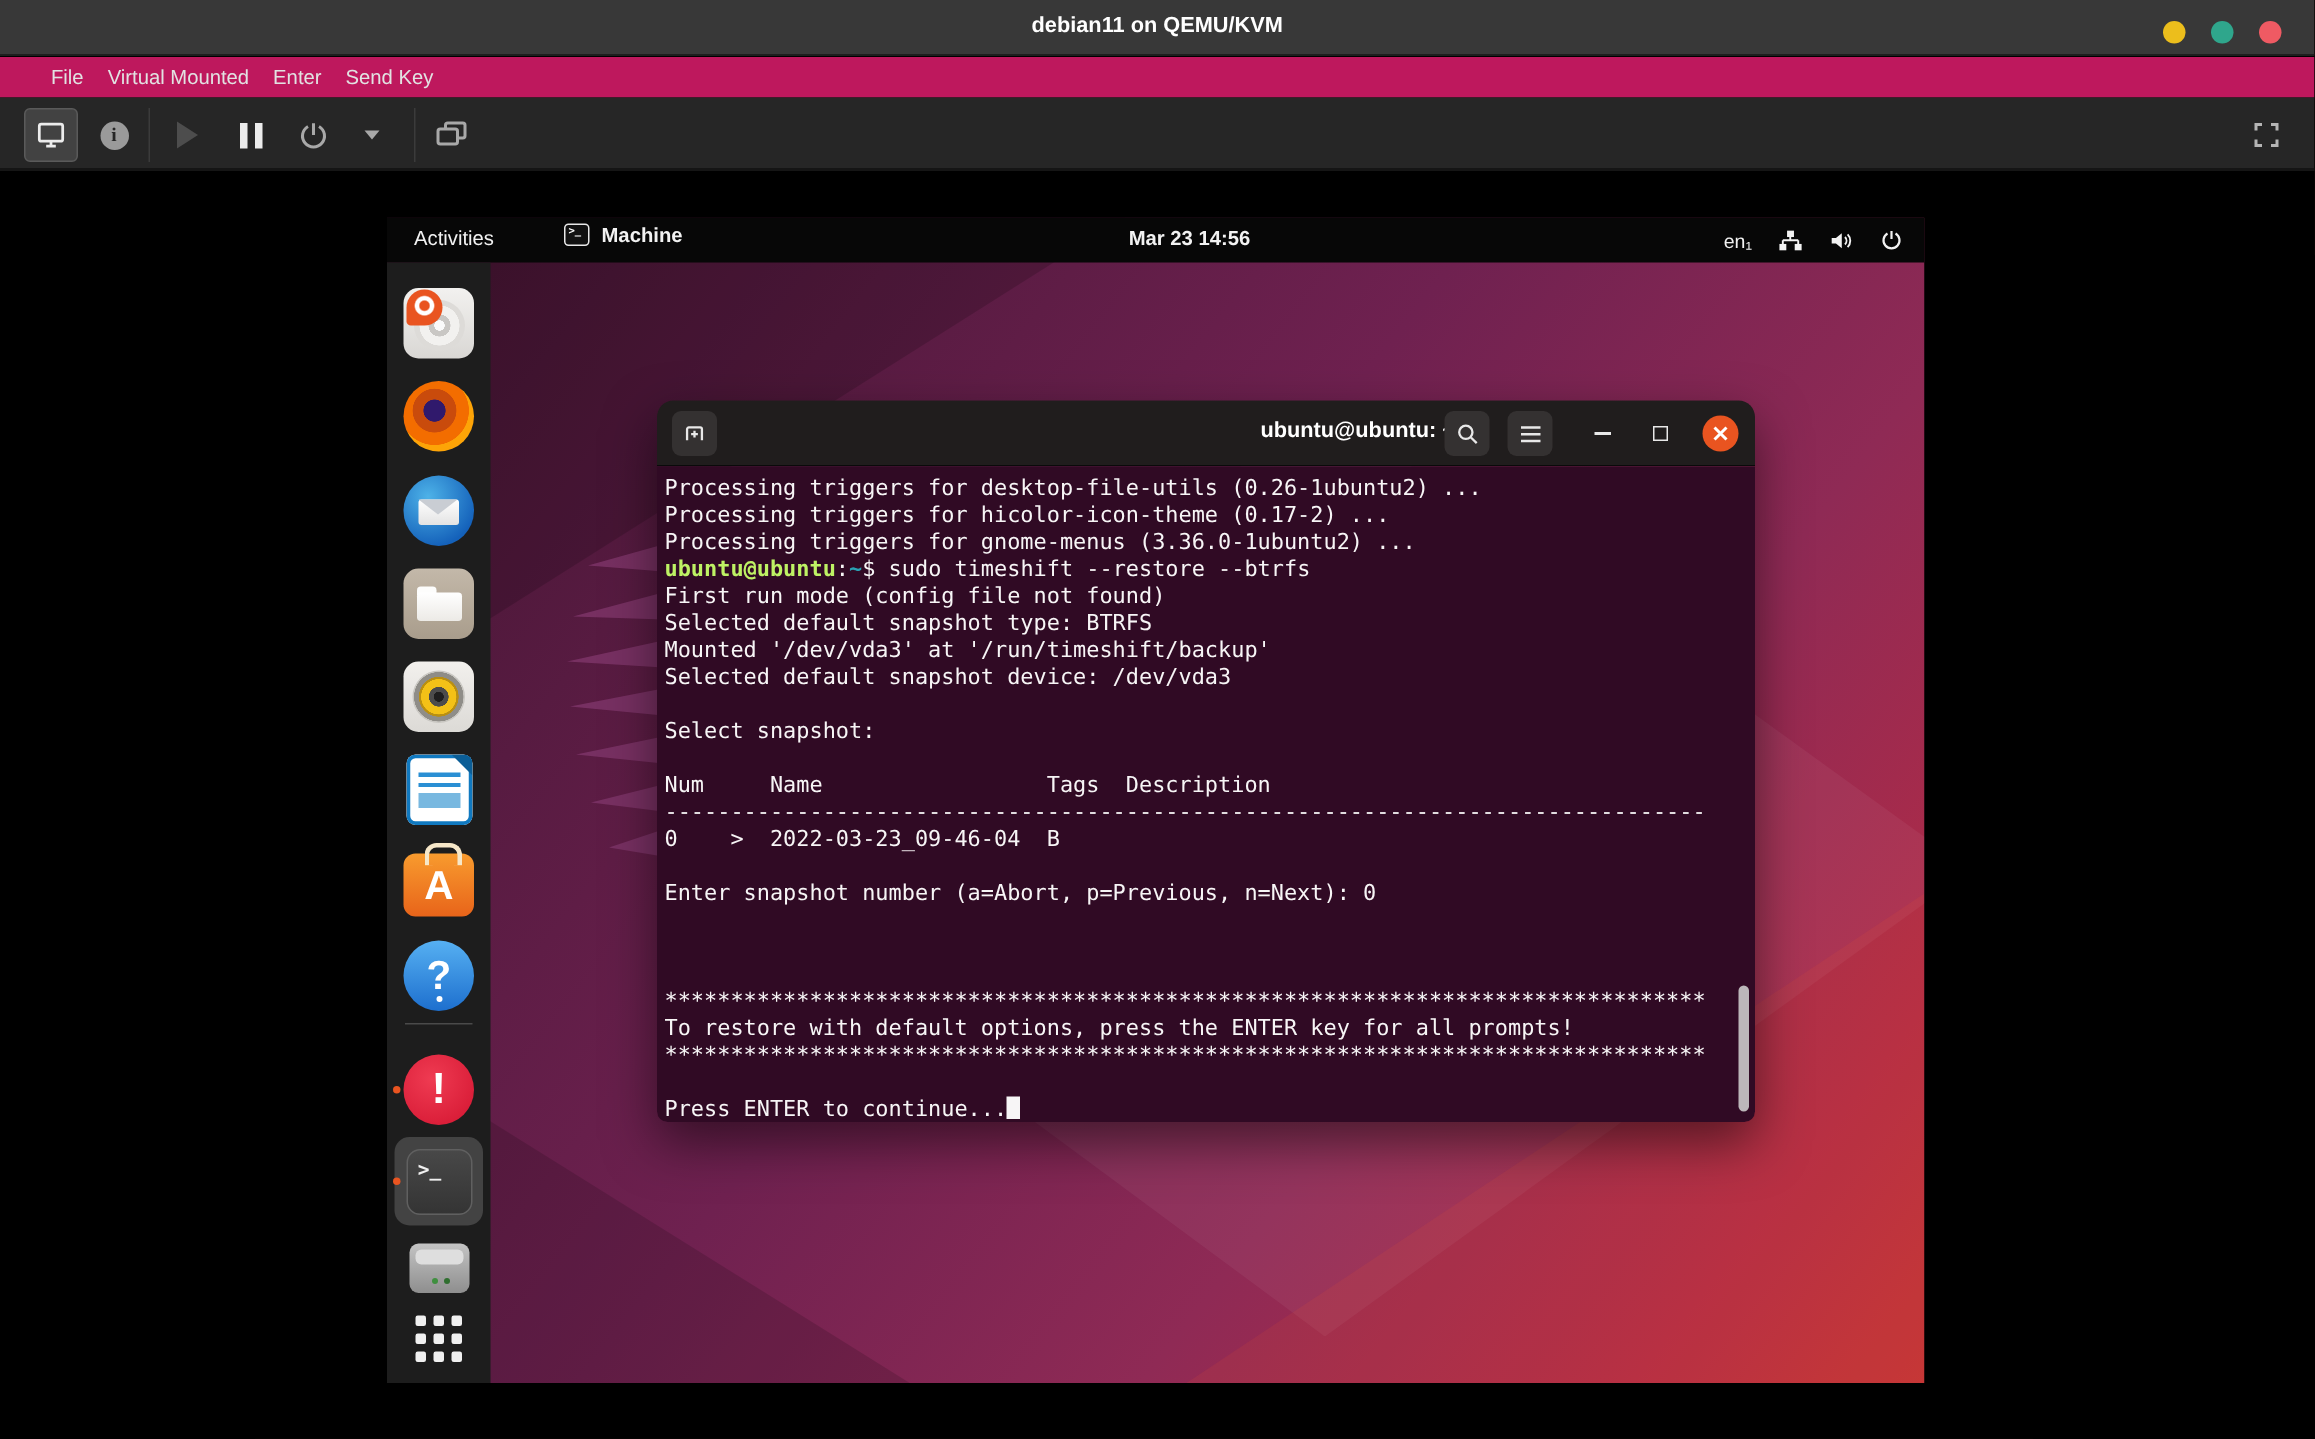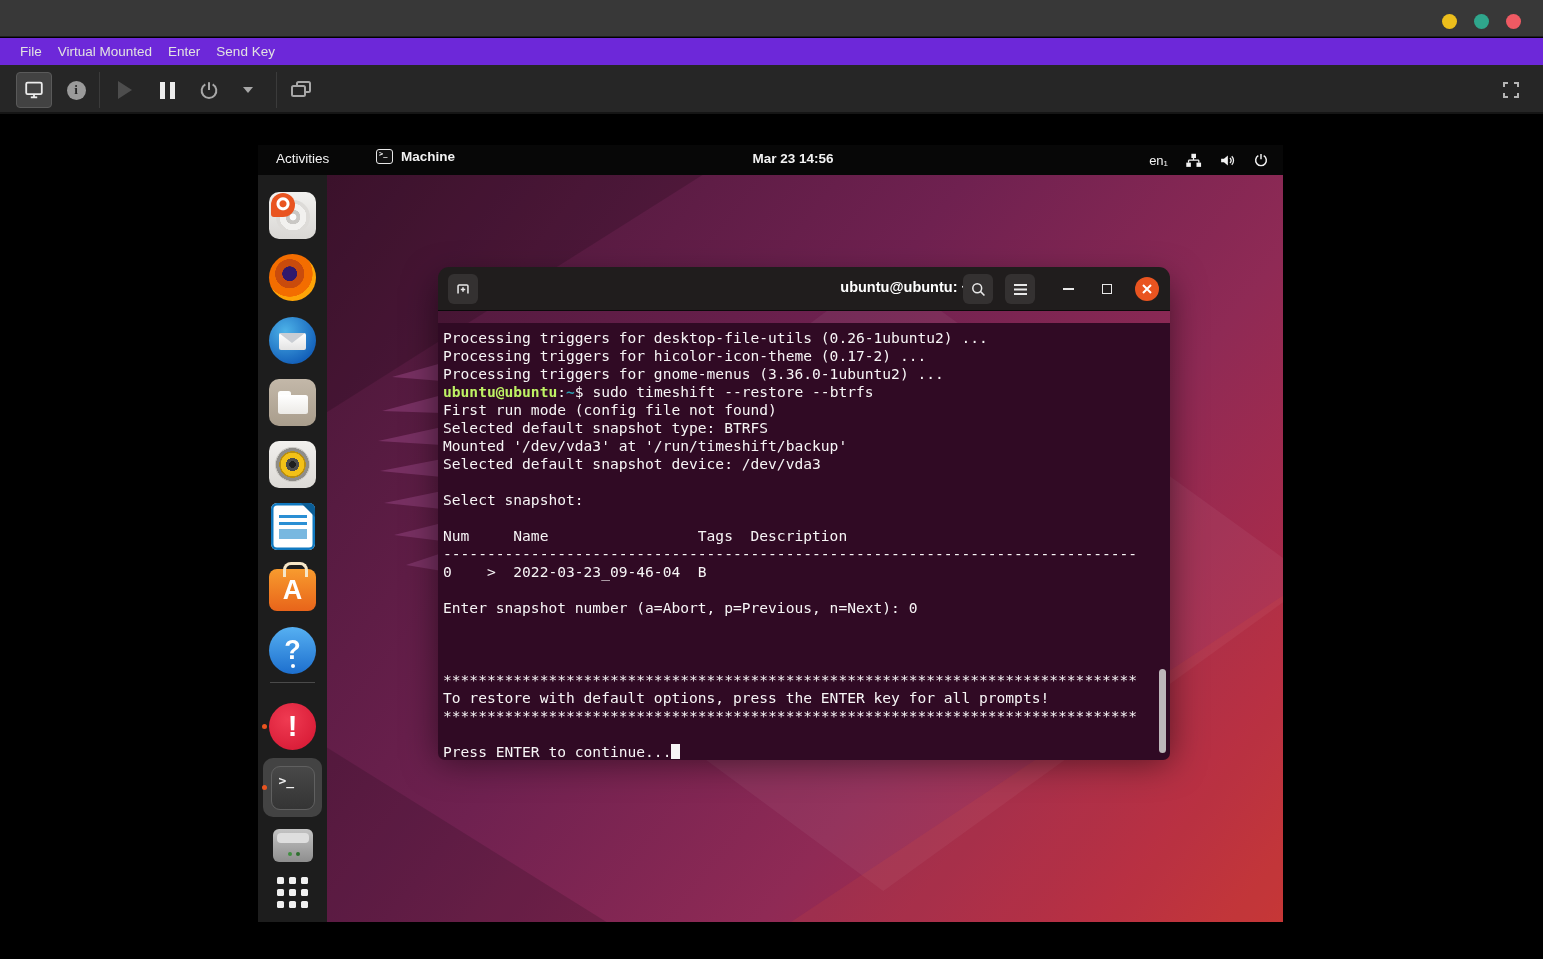--- a/index.html
+++ b/index.html
@@ -4,21 +4,21 @@
 <style>
   html,body{margin:0;padding:0;background:#000;}
   body{width:1543px;height:959px;overflow:hidden;font-family:"Liberation Sans",sans-serif;position:relative;}
   *{box-sizing:border-box;}
 
   
   .titlebar{position:absolute;left:0;top:0;width:1543px;height:37px;background:#383838;border-bottom:1px solid #1e1e1e;}
   .titlebar .title{position:absolute;left:0;right:0;top:9px;text-align:center;color:#ffffff;font-weight:bold;font-size:14.5px;}
   .lights{position:absolute;right:22px;top:14px;display:flex;gap:17px;}
   .light{width:15px;height:15px;border-radius:50%;}
-  .menubar{position:absolute;left:0;top:38px;width:1543px;height:27px;background:#6d28d9;display:flex;align-items:center;padding-left:20px;gap:16px;}
+  .menubar{position:absolute;left:0;top:38px;width:1543px;height:27px;background:#be185d;display:flex;align-items:center;padding-left:34px;gap:16px;}
   .menubar span{color:#e2e2e2;font-size:13.5px;}
   .toolbar{position:absolute;left:0;top:65px;width:1543px;height:49px;background:#262626;border-bottom:2px solid #151515;}
   .tbtn{position:absolute;top:7px;width:36px;height:36px;display:flex;align-items:center;justify-content:center;border-radius:4px;}
   .tbtn.active{background:#424242;border:1px solid #5a5a5a;}
   .tsep{position:absolute;top:7px;width:1px;height:36px;background:#3b3b3b;}
   .info-circle{width:19px;height:19px;border-radius:50%;background:#9a9a9a;color:#262626;font-weight:bold;font-size:13px;display:flex;align-items:center;justify-content:center;font-family:"Liberation Serif",serif;}
   .play-tri{width:0;height:0;border-left:14px solid #4d4d4d;border-top:9px solid transparent;border-bottom:9px solid transparent;}
   .pause-bars{display:flex;gap:5px;}
   .pause-bars i{width:5px;height:17px;background:#ececec;display:block;}
   .caret-down{width:0;height:0;border-top:6px solid #a8a8a8;border-left:5.5px solid transparent;border-right:5.5px solid transparent;}
@@ -90,32 +90,33 @@
 
   
   .termwin{position:absolute;left:180px;top:122px;width:732px;height:481px;border-radius:11px 11px 7px 7px;box-shadow:0 14px 34px rgba(0,0,0,0.5);}
   .termhead{position:absolute;left:0;top:0;width:100%;height:44px;background:#201d1d;border-radius:11px 11px 0 0;border-bottom:1px solid #0a0a0a;}
   .hbtn{position:absolute;top:7px;width:30px;height:30px;border-radius:6px;background:#343131;display:flex;align-items:center;justify-content:center;}
   .termtitle{position:absolute;left:200px;right:200px;top:12px;text-align:right;color:#ffffff;font-weight:bold;font-size:14.5px;}
   .glyphbtn{position:absolute;top:11px;width:22px;height:22px;display:flex;align-items:center;justify-content:center;}
   .minline{width:11px;height:2px;background:#e8e8e8;}
   .maxbox{width:10px;height:10px;border:1.6px solid #e8e8e8;}
   .closebtn{position:absolute;top:10px;width:24px;height:24px;border-radius:50%;background:#e95420;display:flex;align-items:center;justify-content:center;}
-  .termbody{position:absolute;left:0;top:44px;width:100%;height:437px;background:#300a24;border-radius:0 0 7px 7px;padding:6px 0 0 5px;overflow:hidden;margin-top:12px;}
+  .termbody{position:absolute;left:0;top:44px;width:100%;height:437px;background:#300a24;border-radius:0 0 7px 7px;padding:6px 0 0 5px;overflow:hidden;}
   .termbody pre{margin:0;font-family:"DejaVu Sans Mono",monospace;font-size:14.6px;line-height:18px;color:#f7f5f6;}
   .tl{height:18px;white-space:pre;}
   .tl .green{color:#bef264;font-weight:bold;}
   .tl .cyan{color:#2aa1b3;font-weight:bold;}
   .cur{display:inline-block;width:8.5px;height:15px;background:#f7f5f6;vertical-align:-2px;}
   .termscroll{position:absolute;right:4px;top:346px;width:7px;height:84px;border-radius:4px;background:#bcb7ba;}
 </style>
 </head>
 <body>
 
 <div class="titlebar">
+  <div class="title">debian11 on QEMU/KVM</div>
   <div class="lights">
     <div class="light" style="background:#ecbe1c"></div>
     <div class="light" style="background:#2fa68c"></div>
     <div class="light" style="background:#ef5a63"></div>
   </div>
 </div>
 
 <div class="menubar">
   <span>File</span>
   <span>Virtual Mounted</span>

